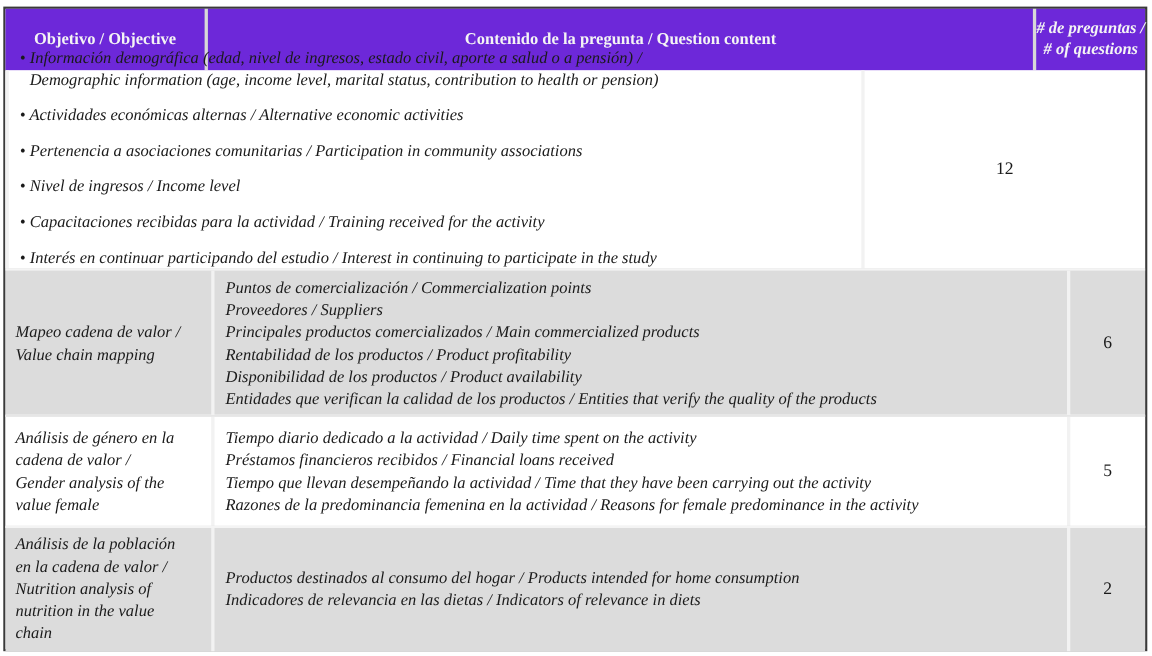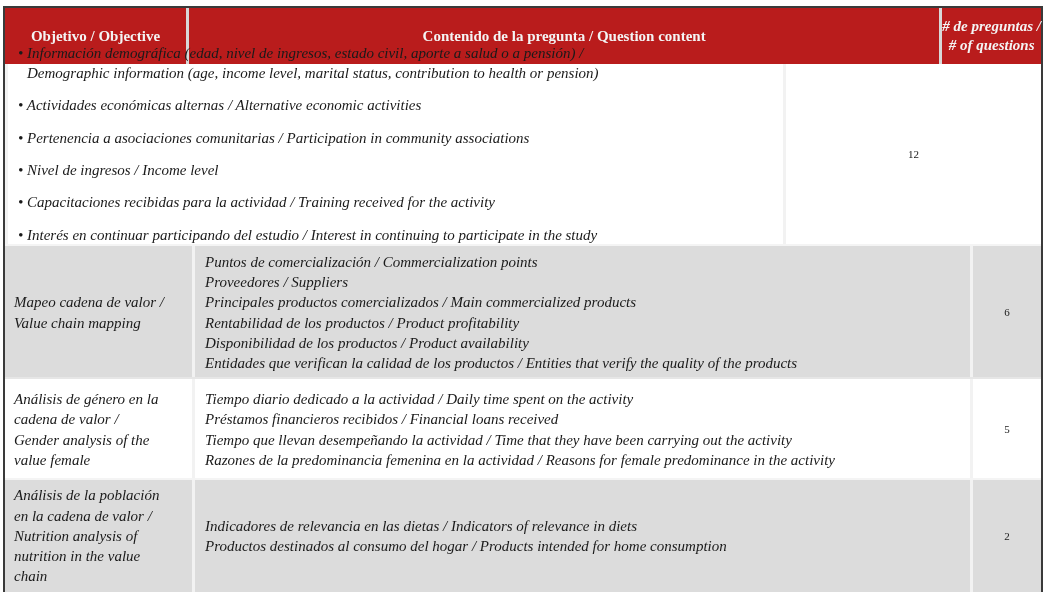--- a/index.html
+++ b/index.html
@@ -8,39 +8,39 @@
     position: absolute; left: 3px; top: 6px; width: 1040px; height: 586px;
     border: 2px solid #3a3a3a; box-sizing: border-box;
     font-family: "Liberation Serif", "DejaVu Serif", serif;
     color: #1a1a1a;
   }
   .row { position: absolute; left: 0; width: 100%; display: flex; }
   .cell { box-sizing: border-box; display: flex; align-items: center; }
   .c1 { width: 187px; padding-left: 9px; }
   .c2 { width: 778px; padding-left: 10px; border-left: 3px solid #f2f2f2; }
   .c3 { flex: 1; justify-content: center; text-align: center; border-left: 3px solid #f2f2f2; }
-  .hdr { top: 0; height: 56px; background: #b91c1c; color: #f4f4f4; font-weight: bold; font-size: 15px; }
+  .hdr { top: 0; height: 56px; background: #6d28d9; color: #f4f4f4; font-weight: bold; font-size: 15px; }
   .hdr .c1 { justify-content: center; padding-left: 0; }
   .hdr .c2 { justify-content: center; padding-left: 0; border-left-color: #d8d8d8; }
   .hdr .c3 { border-left-color: #d8d8d8; line-height: 19px; }
   .body-row { font-size: 15px; line-height: 20.3px; }
   .white { background: #ffffff; }
   .gray { background: #dcdcdc; }
   .sep { border-top: 2px solid #f4f4f4; }
   .white.sep { border-top-color: #e6e6e6; }
   .r1 { top: 56px; height: 180px; }
   .r2 { top: 236px; height: 133px; }
   .r3 { top: 369px; height: 101px; }
   .r4 { top: 470px; height: 112px; }
   .lines { display: block; }
   .line { display: block; white-space: nowrap; font-style: italic; }
   .bullet-line { padding-left: 9px; text-indent: -9px; margin-top: 12px; }
   .cont-line { padding-left: 9px; }
   .objective { display: block; }
-  .count { font-size: 11px; }
+  .count { font-size: 16px; }
 </style>
 </head>
 <body>
 
 <div class="tbl">
   <div class="row hdr">
     <div class="cell c1">Objetivo / Objective</div>
     <div class="cell c2">Contenido de la pregunta / Question content</div>
     <div class="cell c3">
       <div>
@@ -111,19 +111,19 @@
         <div class="objective">
           <span class="line">Análisis de la población</span>
           <span class="line">en la cadena de valor /</span>
           <span class="line">Nutrition analysis of</span>
           <span class="line">nutrition in the value</span>
           <span class="line">chain</span>
         </div>
       </div>
     <div class="cell c2">
         <div class="lines">
+          <span class="line">Productos destinados al consumo del hogar / Products intended for home consumption</span>
           <span class="line">Indicadores de relevancia en las dietas / Indicators of relevance in diets</span>
-          <span class="line">Productos destinados al consumo del hogar / Products intended for home consumption</span>
         </div>
       </div>
     <div class="cell c3 count">2</div>
   </div>
 </div>
 
 </body></html>

